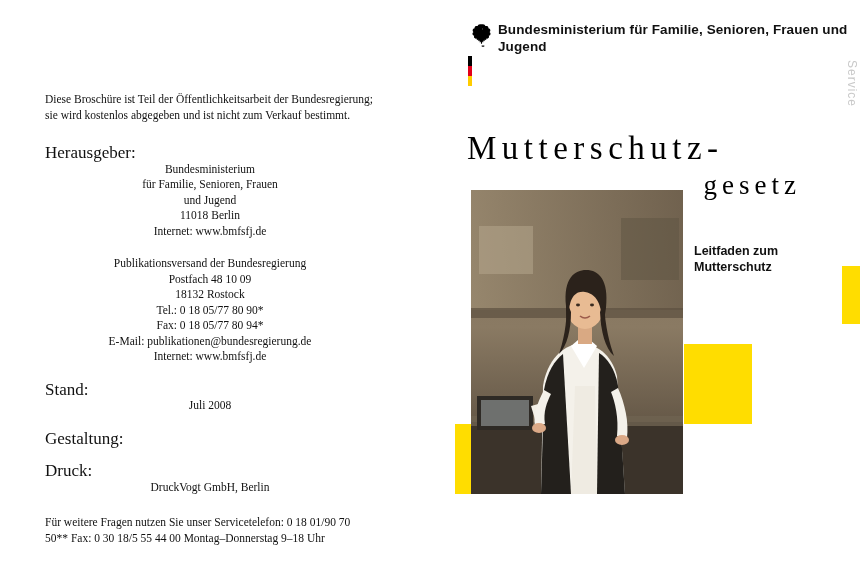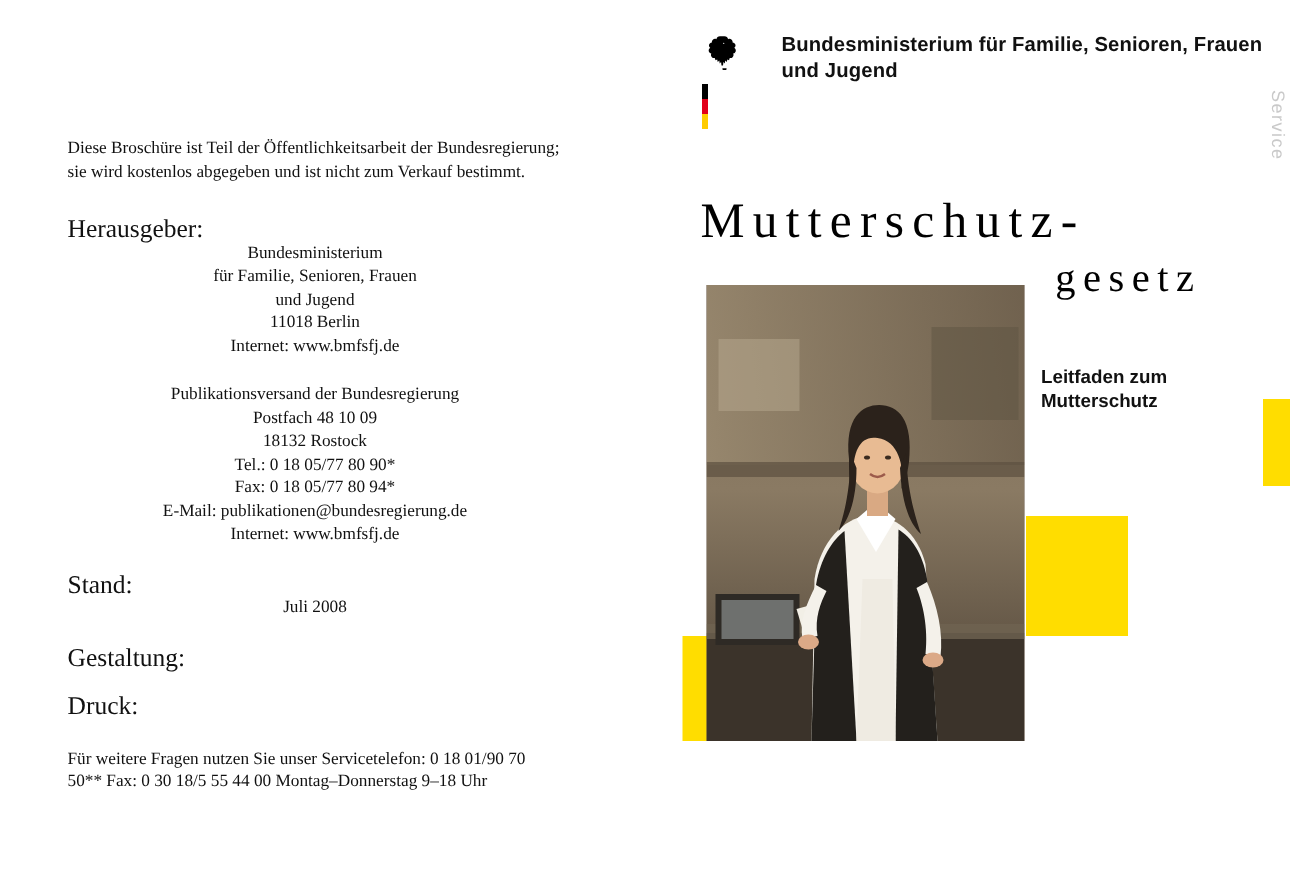--- a/index.html
+++ b/index.html
@@ -36,21 +36,21 @@
     line-height: 16px;
   }
 
   
   .ministry {
     position: absolute;
     left: 468px;
     top: 22px;
     display: flex;
     align-items: flex-start;
-    gap: 23px;
+    gap: 0;
   }
   .eagle {
     width: 30px;
     height: 34px;
     position: relative;
     flex: none;
   }
   .eagle svg { display: block; }
   .flagbar {
     position: absolute;
@@ -211,20 +211,21 @@
       <h4>Stand:</h4>
       <div>Juli 2008</div>
     </div>
 
     <div class="block">
       <h4>Gestaltung:</h4>
     </div>
 
     <div class="block">
       <h4>Druck:</h4>
+      <div>DruckVogt GmbH, Berlin</div>
     </div>
 
     <div class="questions">Für weitere Fragen nutzen Sie unser
 Servicetelefon: 0 18 01/90 70 50**
 Fax: 0 30 18/5 55 44 00
 Montag–Donnerstag 9–18 Uhr</div>
 
   </div>
 
   <div class="yellow y-left"></div>

